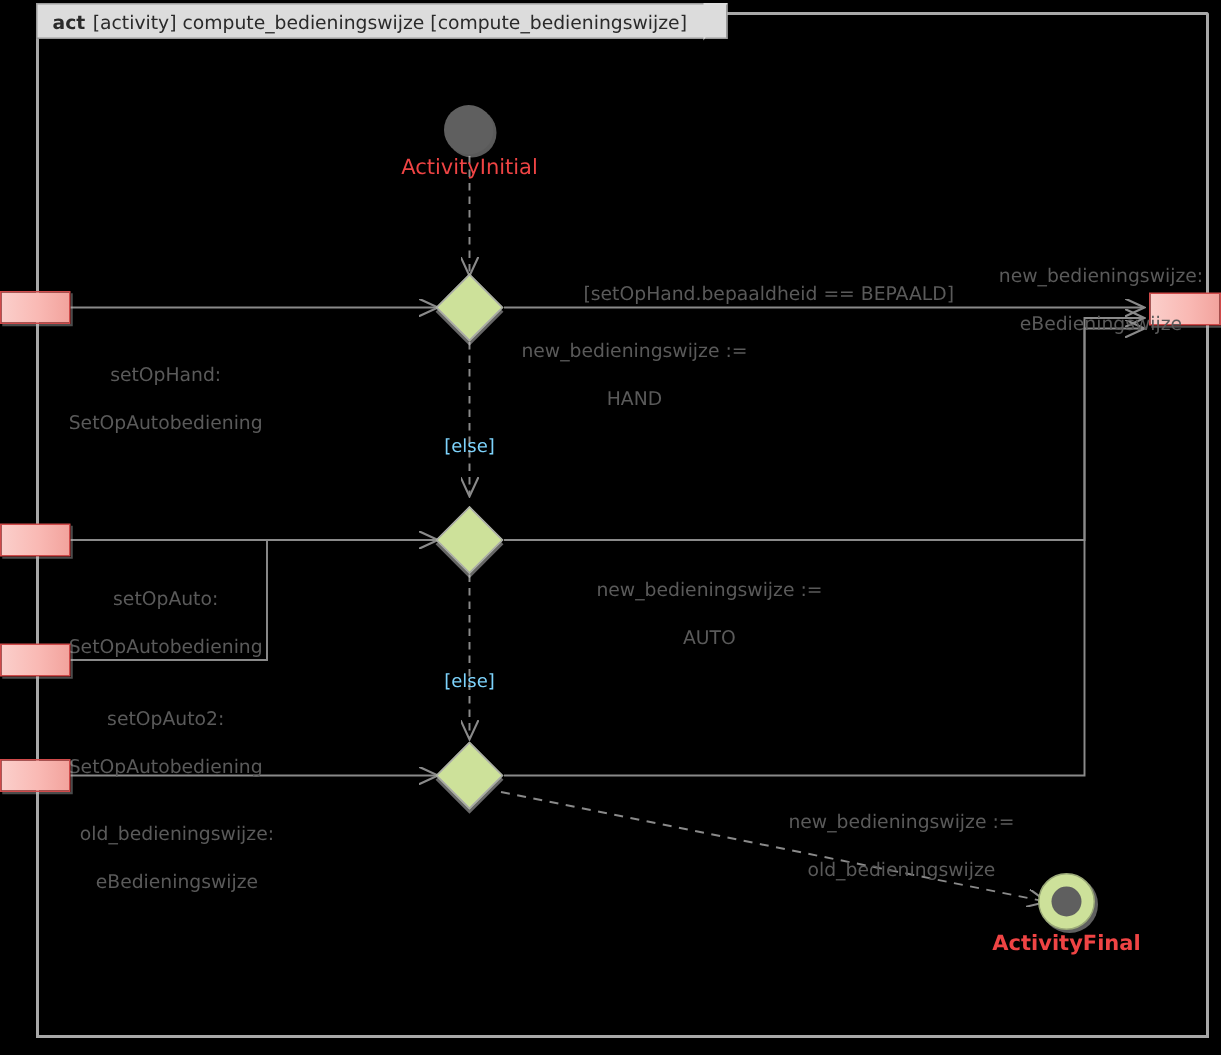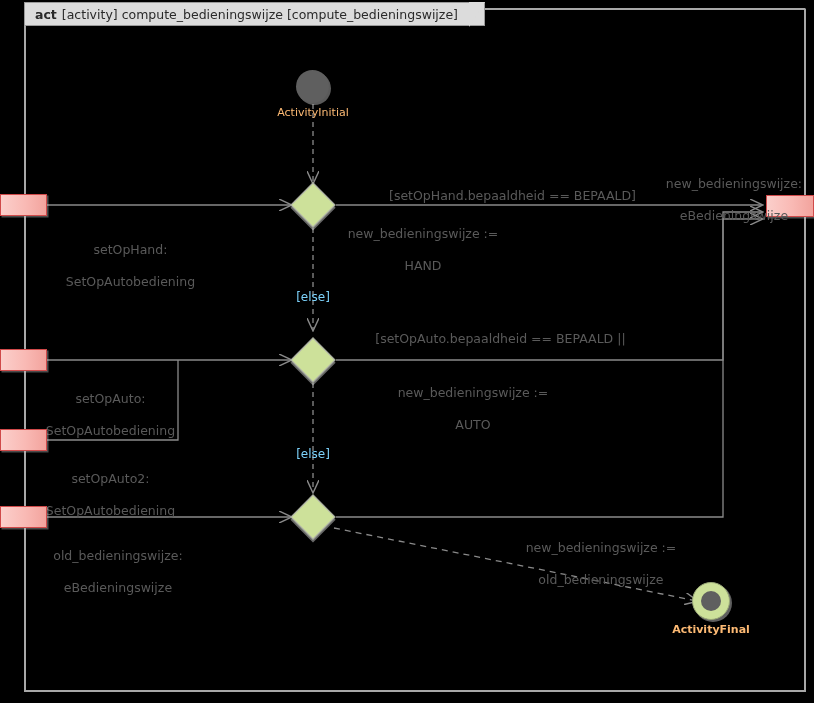--- a/index.html
+++ b/index.html
@@ -111,22 +111,22 @@
   .lbl {
     position: absolute;
     color: #5a5a5a;
     font-size: 12.5px;
     line-height: 16px;
     white-space: pre;
   }
   .lbl.c { text-align: center; }
   .node-name {
     position: absolute;
-    color: #fdba74;
-    font-size: 11px;
+    color: #ef4444;
+    font-size: 14px;
     line-height: 15px;
     white-space: nowrap;
     text-align: center;
   }
   .guard {
     position: absolute;
     color: #7dd3fc;
     font-size: 12px;
     line-height: 15px;
     white-space: nowrap;
@@ -180,21 +180,21 @@
   <div class="node-name" style="left:243px; top:105px; width:140px;">ActivityInitial</div>
 
   <div class="decision" style="left:297px; top:189px;"></div>
   <div class="decision" style="left:297px; top:344px;"></div>
   <div class="decision" style="left:297px; top:501px;"></div>
 
   <div class="final-node" style="left:692px; top:582px;"></div>
   <div class="node-name" style="left:641px; top:622px; width:140px;font-weight:bold;">ActivityFinal</div>
 
   <div class="pin" style="left:0px; top:194px; width:47px;"></div>
-  <div class="lbl c" style="left:0px; top:226px; width:205px;padding-left:20px;">
+  <div class="lbl c" style="left:0px; top:226px; width:205px;">
     <span>setOpHand:</span><br>
     <span>SetOpAutobediening</span>
   </div>
 
   <div class="pin" style="left:0px; top:349px; width:47px;"></div>
   <div class="lbl c" style="left:0px; top:375px; width:205px;">
     <span>setOpAuto:</span><br>
     <span>SetOpAutobediening</span>
   </div>
 
@@ -218,21 +218,21 @@
 
   <div class="lbl" style="left:341px; top:188px;margin-left:48px;">[setOpHand.bepaaldheid == BEPAALD]</div>
   <div class="lbl c" style="left:330px; top:210px; width:170px;">
     <span>new_bedieningswijze :=</span><br>
     <span>HAND</span>
   </div>
 
   <div class="guard" style="left:278px; top:290px; width:70px;">[else]</div>
 
   <div class="lbl c" style="left:350px; top:315px; width:285px;">
-    <span>[setOpAuto.bepaaldheid == BEPAALD ||</span><br>
+    <br>
   </div>
   <div class="lbl c" style="left:350px; top:369px; width:230px;">
     <span>new_bedieningswijze :=</span><br>
     <span>AUTO</span>
   </div>
 
   <div class="guard" style="left:278px; top:447px; width:70px;">[else]</div>
 
   <div class="lbl c" style="left:478px; top:524px; width:230px;">
     <span>new_bedieningswijze :=</span><br>

